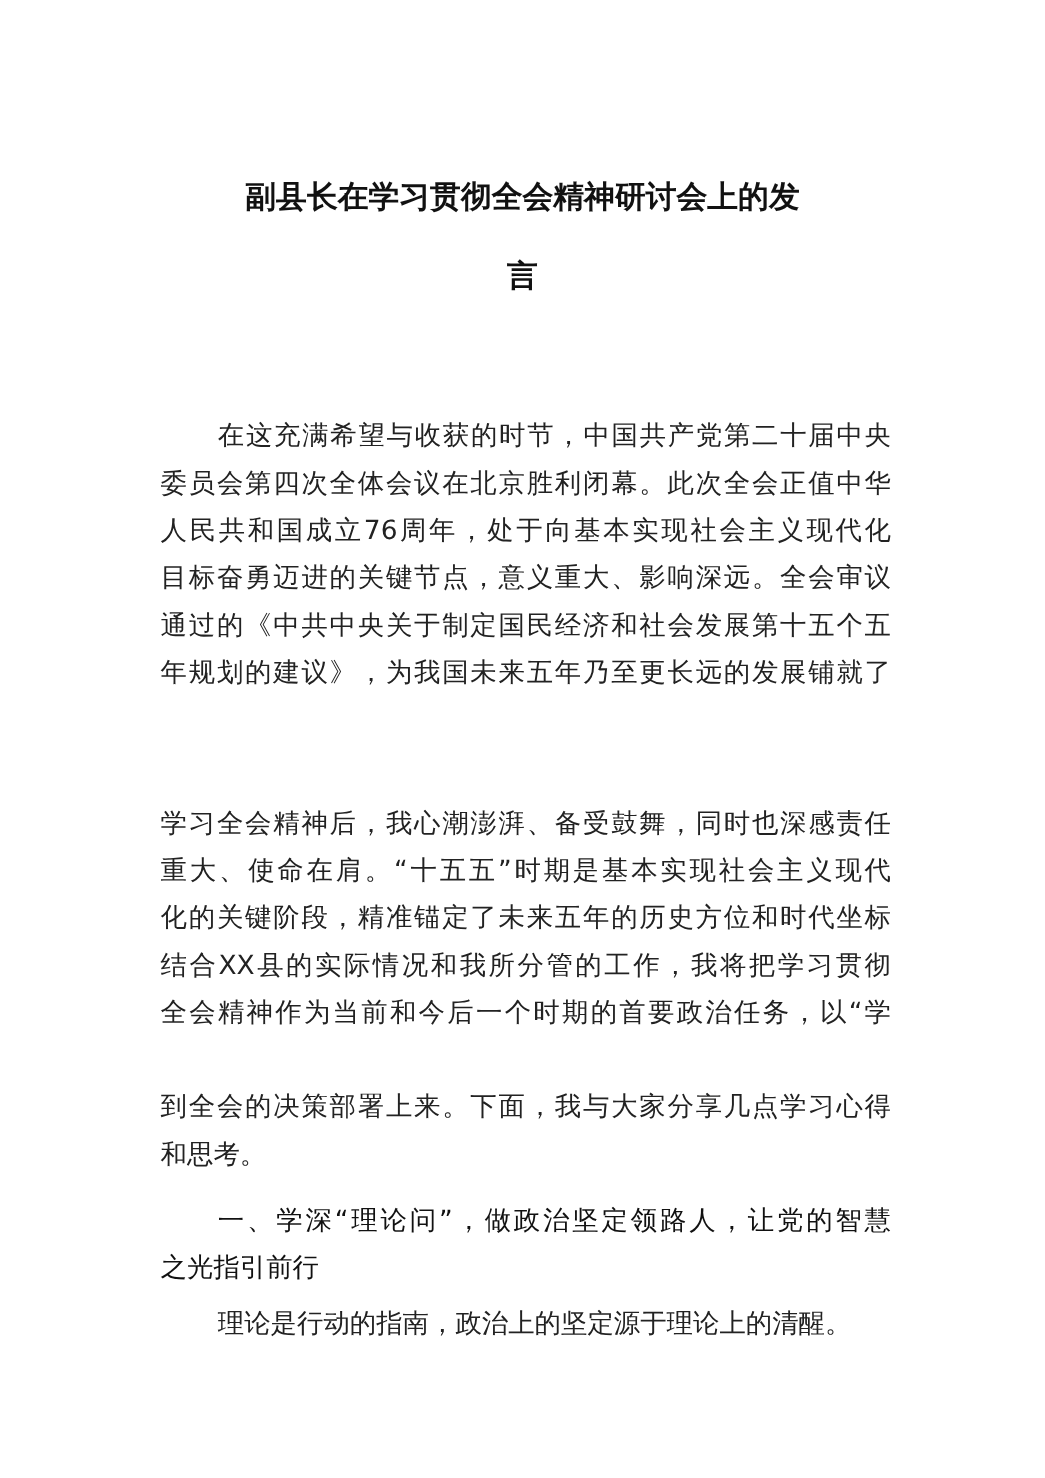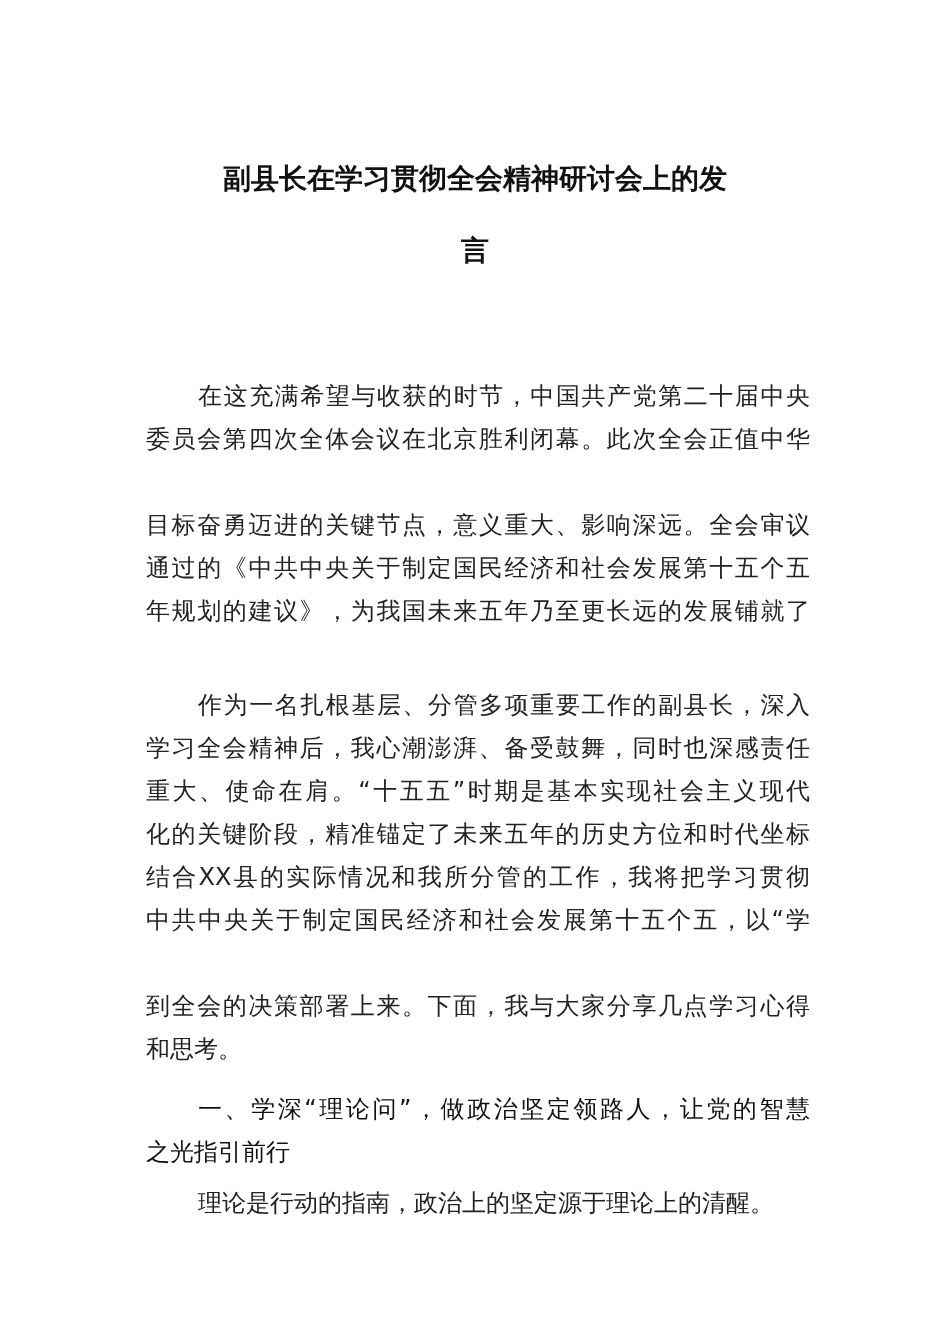--- a/index.html
+++ b/index.html
@@ -27,30 +27,30 @@
 </head>
 <body>
 
 <div class="page">
   <div class="title t1">副县长在学习贯彻全会精神研讨会上的发</div>
   <div class="title t2">言</div>
 
 
   <div class="line" style="top:424px">委员会第四次全体会议在北京胜利闭幕。此次全会正值中华</div>
   <div class="line indent" style="top:381px">在这充满希望与收获的时节，中国共产党第二十届中央</div>
+  <div class="line" style="top:467px">人民共和国成立76周年，处于向基本实现社会主义现代化</div>
   <div class="line" style="top:553px">通过的《中共中央关于制定国民经济和社会发展第十五个五</div>
   <div class="line" style="top:510px">目标奋勇迈进的关键节点，意义重大、影响深远。全会审议</div>
   <div class="line" style="top:596px">年规划的建议》，为我国未来五年乃至更长远的发展铺就了</div>
 
-  <div class="line indent" style="top:690px">作为一名扎根基层、分管多项重要工作的副县长，深入</div>
   <div class="line" style="top:733px">学习全会精神后，我心潮澎湃、备受鼓舞，同时也深感责任</div>
   <div class="line" style="top:776px">重大、使命在肩。“十五五”时期是基本实现社会主义现代</div>
   <div class="line" style="top:819px">化的关键阶段，精准锚定了未来五年的历史方位和时代坐标</div>
   <div class="line" style="top:862px">结合XX县的实际情况和我所分管的工作，我将把学习贯彻</div>
-  <div class="line" style="top:905px">中共中央关于制定国民经济和社会发展第十五个五，以“学</div>
+  <div class="line" style="top:905px">全会精神作为当前和今后一个时期的首要政治任务，以“学</div>
   <div class="line" style="top:991px">到全会的决策部署上来。下面，我与大家分享几点学习心得</div>
   <div class="line last" style="top:1034px">和思考。</div>
 
   <div class="line indent bold" style="top:1094px">一、学深“理论问”，做政治坚定领路人，让党的智慧</div>
   <div class="line bold last" style="top:1137px">之光指引前行</div>
 
   <div class="line indent last" style="top:1188px">理论是行动的指南，政治上的坚定源于理论上的清醒。</div>
 </div>
 
 </body></html>

